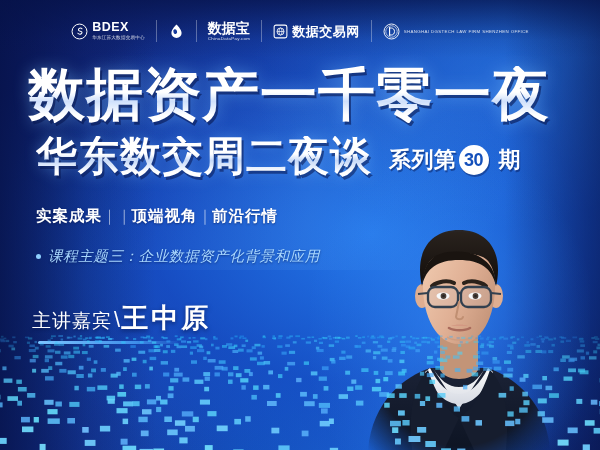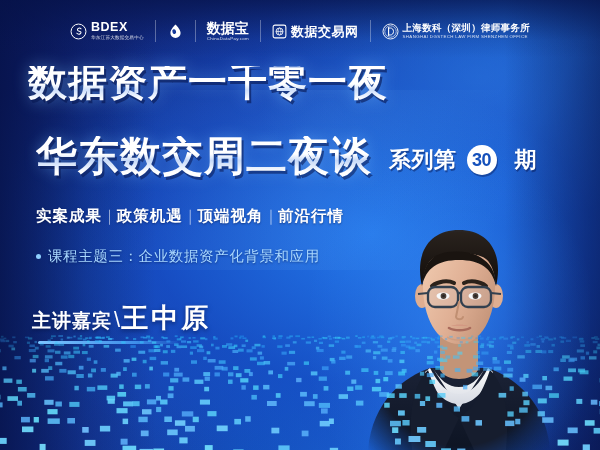--- a/index.html
+++ b/index.html
@@ -123,32 +123,31 @@
 
   .law-main { font-size: 9.5px; letter-spacing: 0.3px; }
   .law-sub  { font-size: 4.4px; margin-top: 2.5px; letter-spacing: 0.35px; }
 
   
   .title-1 {
     position: absolute;
     left: 28px;
     top: 66px;
     z-index: 5;
-    font-size: 39px;
+    font-size: 57px;
     line-height: 1;
     font-weight: bold;
     letter-spacing: 1px;
     white-space: nowrap;
     color: #ffffff;
     background: linear-gradient(180deg, #ffffff 0%, #ffffff 46%, #cfe0fb 62%, #ffffff 86%);
     -webkit-background-clip: text;
     background-clip: text;
     -webkit-text-fill-color: transparent;
     filter: drop-shadow(2px 3px 0px rgba(7,22,80,0.60)) drop-shadow(0 0 8px rgba(120,190,255,0.45));
-    font-family: Liberation Mono, monospace;
   }
   .title-2-row {
     position: absolute;
     left: 36px;
     top: 136px;
     z-index: 5;
     display: flex;
     align-items: flex-end;
     white-space: nowrap;
   }
@@ -183,21 +182,21 @@
     display: inline-flex;
     align-items: center;
     justify-content: center;
     width: 30px;
     height: 30px;
     border-radius: 50%;
     background: #ffffff;
     color: #1450bb;
     font-size: 18px;
     font-weight: bold;
-    margin: 0 10px;
+    margin: 0 2px;
     box-shadow: 1px 2px 0 rgba(7,22,80,0.40);
     letter-spacing: -0.5px;
   }
 
   
   .keywords {
     position: absolute;
     left: 36px;
     top: 206px;
     z-index: 5;
@@ -221,20 +220,21 @@
   
   .topic {
     position: absolute;
     left: 36px;
     top: 247px;
     z-index: 5;
     display: flex;
     align-items: center;
     gap: 7px;
     white-space: nowrap;
+    font-style: italic;
   }
   .topic-dot {
     width: 5px;
     height: 5px;
     border-radius: 50%;
     background: #8fd0ff;
     flex: none;
   }
   .topic-txt {
     font-size: 14.5px;
@@ -248,21 +248,21 @@
     position: absolute;
     left: 32px;
     top: 300px;
     z-index: 5;
     display: flex;
     align-items: baseline;
     white-space: nowrap;
   }
   .speaker-label {
     font-size: 19px;
-    font-weight: bold;
+    font-weight: normal;
     color: #ffffff;
     letter-spacing: 1px;
     text-shadow: 0 2px 3px rgba(6,20,70,0.55);
   }
   .speaker-slash {
     font-size: 22px;
     color: #ffffff;
     margin: 0 1px 0 2px;
     font-weight: normal;
   }
@@ -389,21 +389,20 @@
     <div class="logo-sep"></div>
 
     <div class="logo-cell">
       <svg class="logo-mark" width="17" height="17" viewBox="0 0 24 24">
         <circle cx="12" cy="12" r="10.6" fill="none" stroke="#ffffff" stroke-width="1.3"></circle>
         <circle cx="12" cy="12" r="8.1" fill="none" stroke="#ffffff" stroke-width="0.9"></circle>
         <path d="M9.3 7.1h2.6c2.6 0 4.3 2 4.3 4.9s-1.7 4.9-4.3 4.9H9.3z" fill="none" stroke="#ffffff" stroke-width="1.4"></path>
         <line x1="9.3" y1="5.6" x2="9.3" y2="18.4" stroke="#ffffff" stroke-width="1.3"></line>
       </svg>
       <div class="logo-txt">
-        <span class="logo-main law-main">上海数科（深圳）律师事务所</span>
         <span class="logo-sub law-sub">SHANGHAI DGSTECH LAW FIRM SHENZHEN OFFICE</span>
       </div>
     </div>
 
   </div>
 
   <div class="portrait-glow"></div>
 
   <div class="portrait">
     <svg viewBox="0 0 214 246" preserveAspectRatio="xMidYMax meet">
@@ -492,21 +491,20 @@
     <span class="series-wrap">
       <span class="series-txt">系列第</span>
       <span class="series-badge">30</span>
       <span class="series-txt">期</span>
     </span>
   </div>
 
   <div class="keywords">
     <span class="kw">实案成果</span>
     <span class="kw-sep">｜</span>
-    <span class="kw">政策机遇</span>
     <span class="kw-sep">｜</span>
     <span class="kw">顶端视角</span>
     <span class="kw-sep">｜</span>
     <span class="kw">前沿行情</span>
   </div>
 
   <div class="topic">
     <span class="topic-dot"></span>
     <span class="topic-txt">课程主题三：企业数据资产化背景和应用</span>
   </div>

